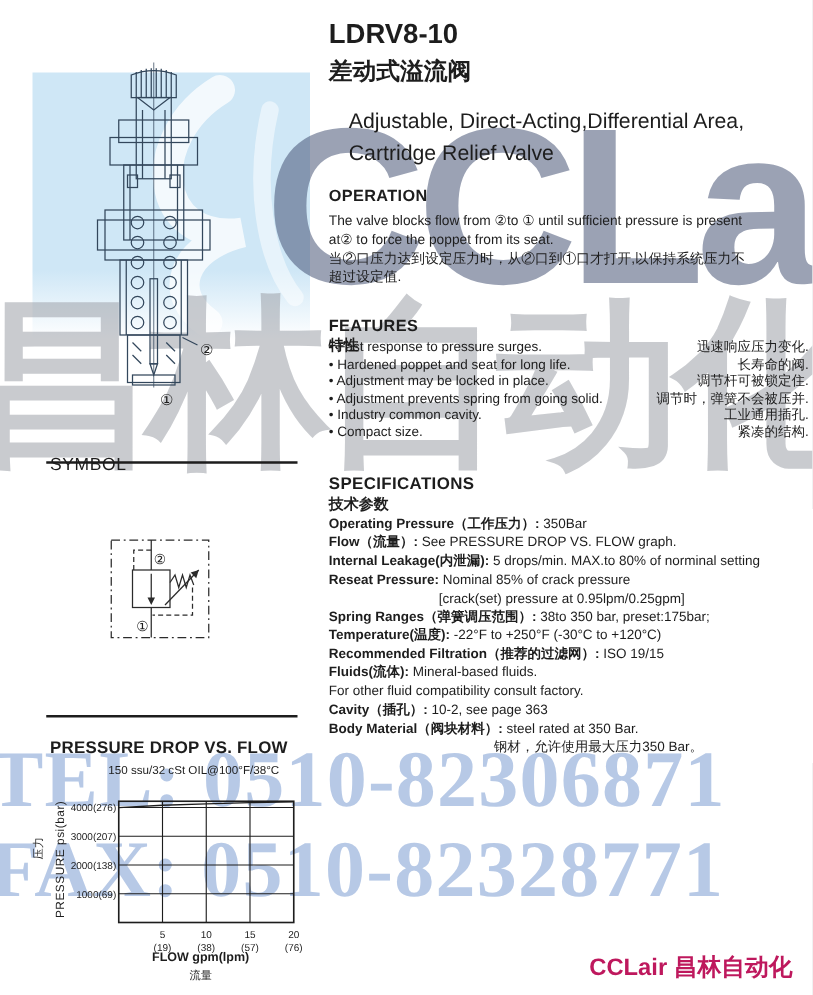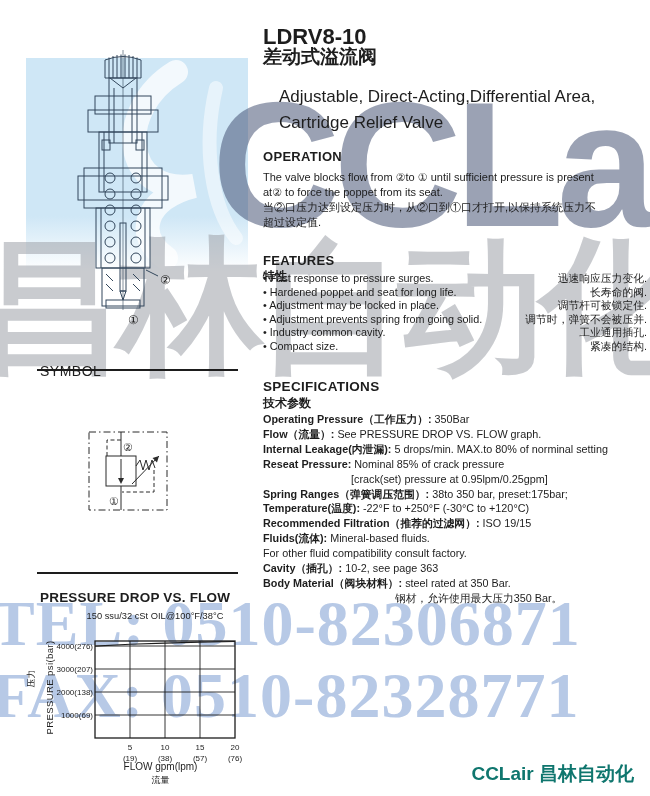--- a/index.html
+++ b/index.html
@@ -26,21 +26,21 @@
   }
   .wm-tel,.wm-fax{
     z-index:1; font-family:"Liberation Serif", serif; font-weight:bold;
     font-size:64px; letter-spacing:1px; line-height:1;
     color:rgba(170,192,226,0.85); white-space:nowrap;
   }
   .wm-tel{left:-8px; top:592px;}
   .wm-fax{left:-8px; top:664px;}
   
   .content{z-index:2;}
-  .model{left:263px; top:24px; font-size:22px; font-weight:bold;}
+  .model{left:263px; top:14px; font-size:22px; font-weight:bold;}
   .title-cn{left:263px; top:44px; font-size:19px; font-weight:600;}
   .subtitle{left:263px; top:84px; font-size:17px; line-height:26px; width:380px;margin-left:16px;}
   .sec-h{font-size:13px; font-weight:bold; letter-spacing:0.3px;}
   .sec-h-cn{font-size:12px; font-weight:600;}
   .op-head{left:263px; top:149px;}
   .op-text{left:263px; top:170px; width:378px; font-size:11px; line-height:15px;}
   .feat-head{left:263px; top:253px;}
   .feat-head-cn{left:263px; top:268px;}
   .feat-list{left:263px; top:272px; width:384px; font-size:10.8px; line-height:13.6px;}
   .feat-row{display:flex; justify-content:space-between; white-space:nowrap;}
@@ -55,23 +55,23 @@
   .rule{height:2px; background:#1d1d1d;}
   .rule-symbol{left:37px; top:369px; width:201px;}
   .rule-chart{left:37px; top:572px; width:201px;}
   .symbol-head{left:40px; top:363px; font-size:14px; letter-spacing:0.5px;}
   .chart-head{left:40px; top:578px; font-size:13.5px; font-weight:bold; letter-spacing:0.2px;margin-top:12px;}
   .chart-sub{left:66px; top:611px; width:178px; text-align:center; font-size:9.3px;}
   .ylab{left:-26px; top:682px; width:150px; text-align:center;
         transform:rotate(-90deg); font-size:9.5px; letter-spacing:0.4px;}
   .ylab-cn{left:-34px; top:672px; width:130px; text-align:center;
         transform:rotate(-90deg); font-size:9px;}
-  .xlab{left:78px; top:761px; width:165px; text-align:center; font-size:10px;}
+  .xlab{left:78px; top:761px; width:165px; text-align:center; font-size:10px;font-weight:bold;}
   .xlab-cn{left:78px; top:774px; width:165px; text-align:center; font-size:9px;}
-  .footer-brand{right:16px; top:761px; font-size:19px; font-weight:bold; color:#0f766e;}
+  .footer-brand{right:16px; top:761px; font-size:19px; font-weight:bold; color:#be185d;}
   svg{display:block;}
   .lineart{stroke:#33475c; fill:none; stroke-width:1;}
   .chartline{stroke:#1d1d1d; fill:none;}
   text{font-family:"Liberation Sans", sans-serif; fill:#1d1d1d;}
 </style>
 </head>
 <body>
 
 <div class="page">
 

